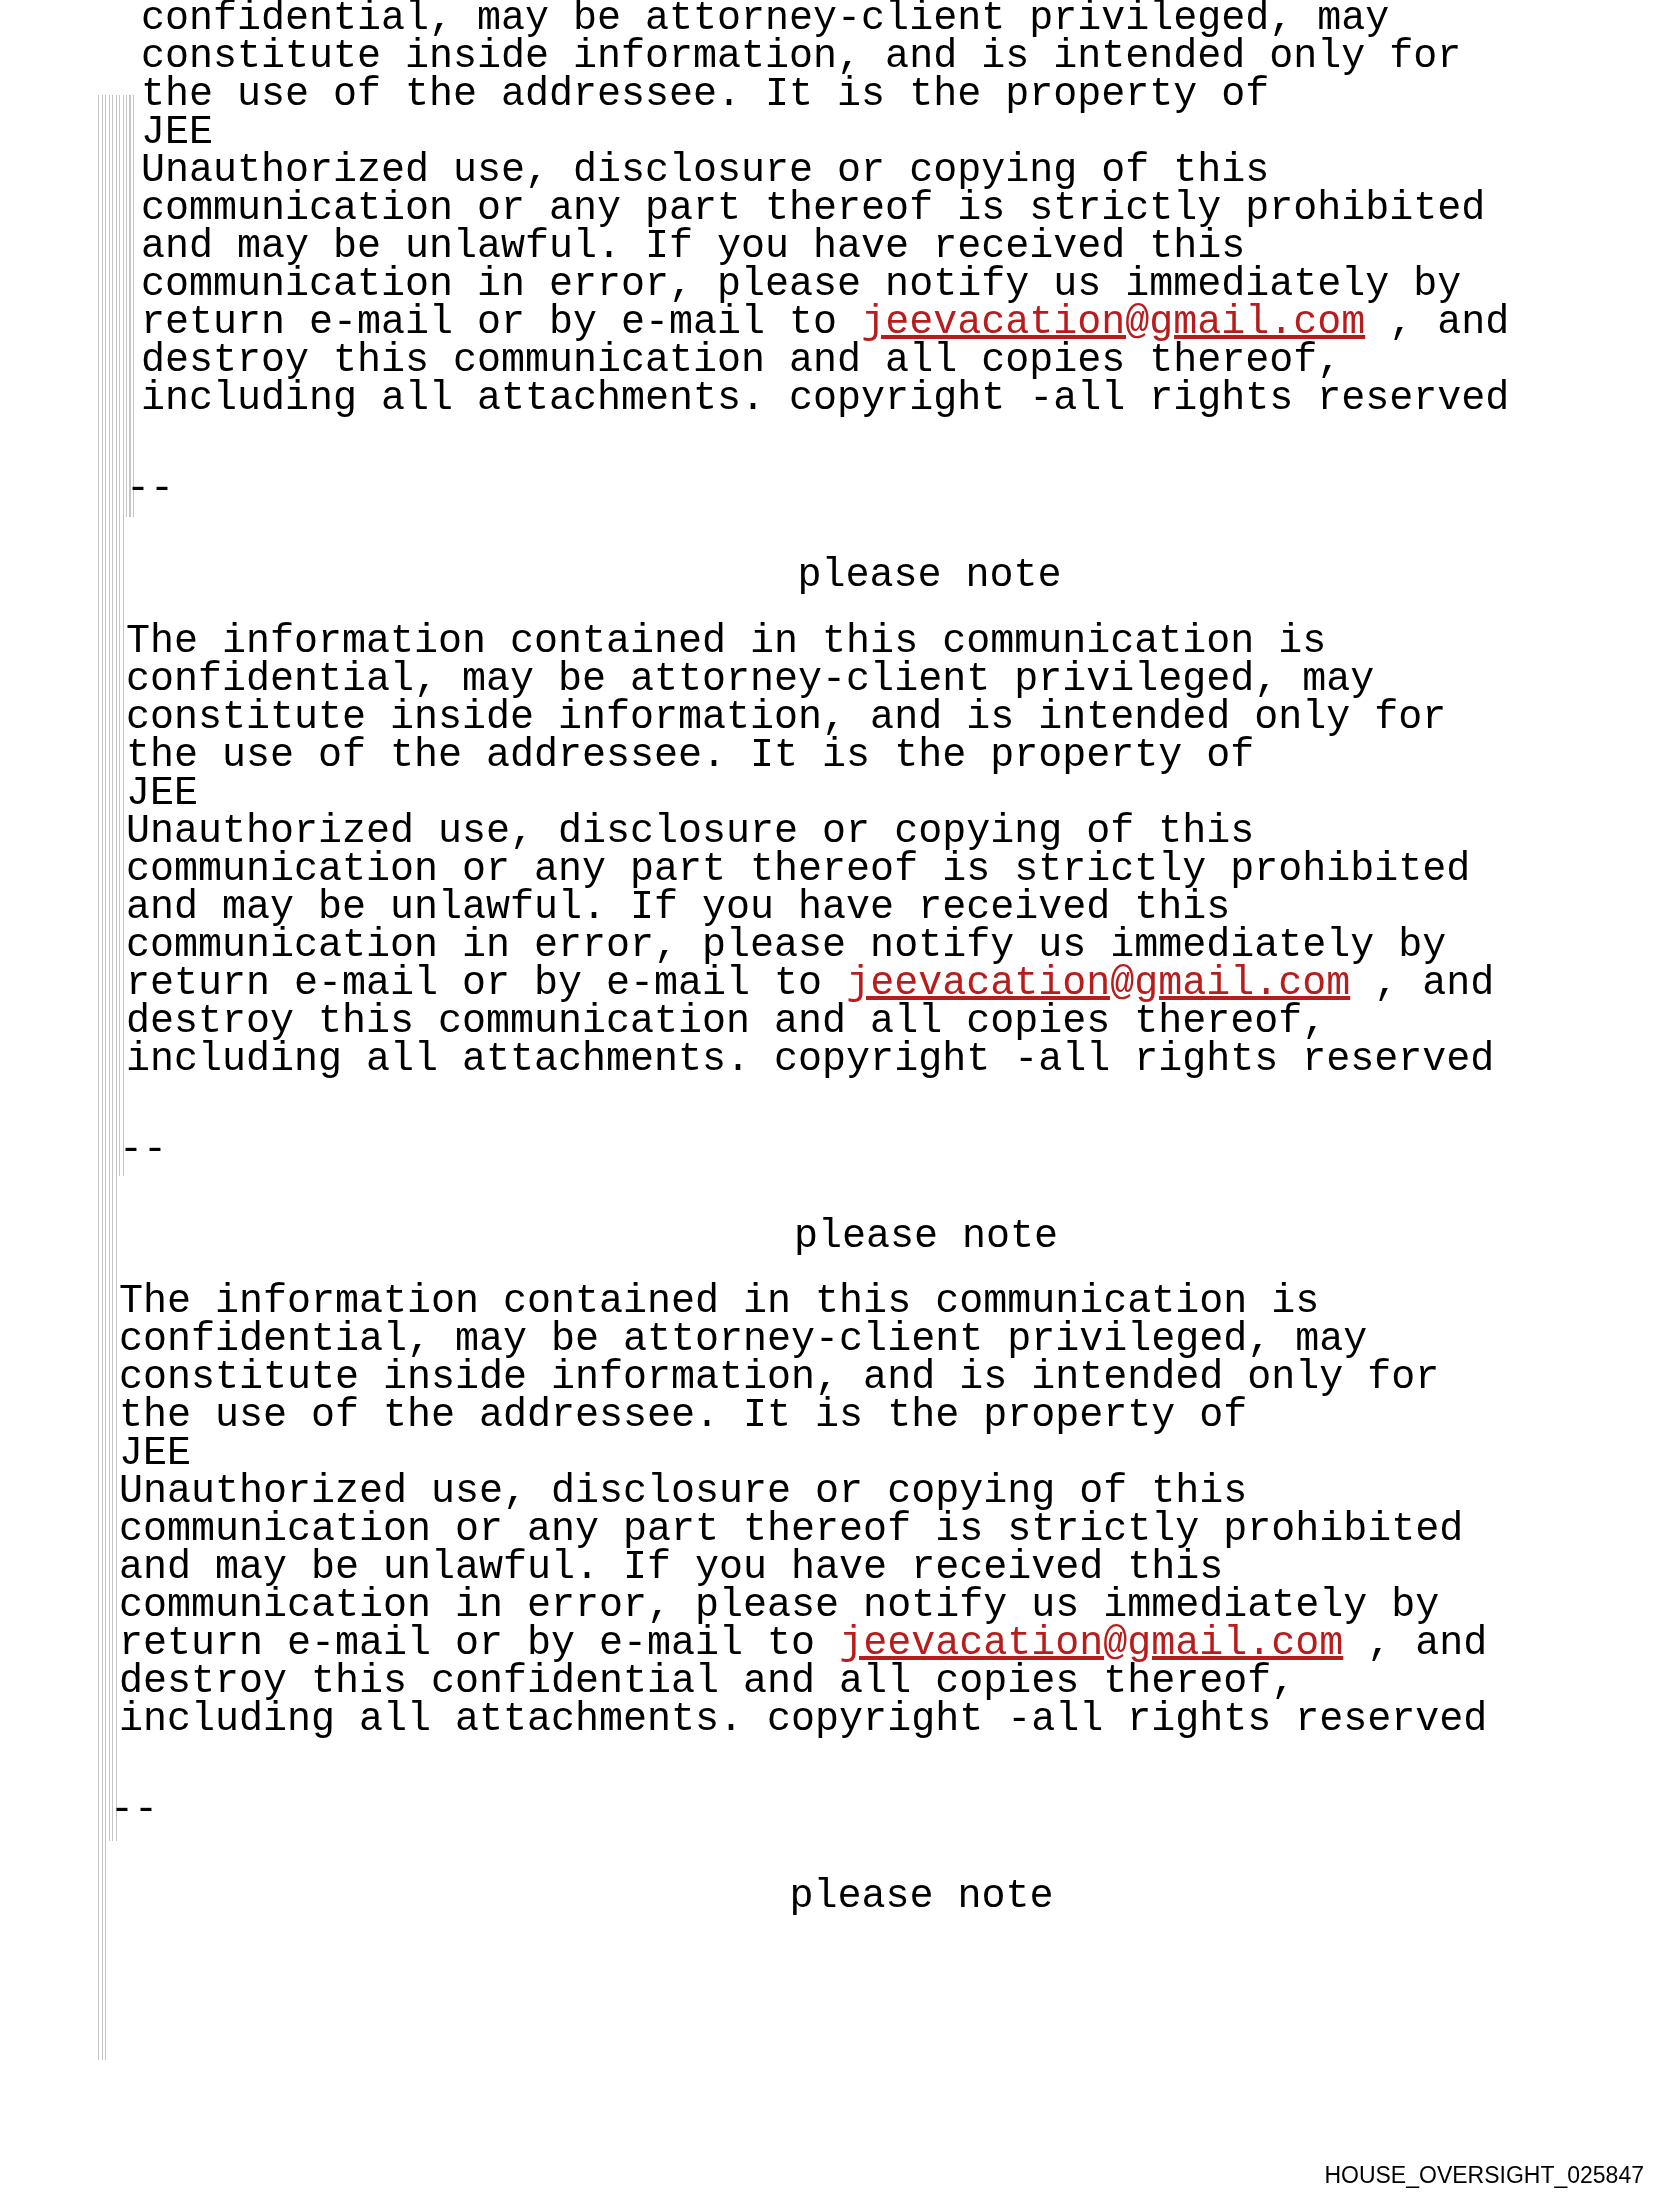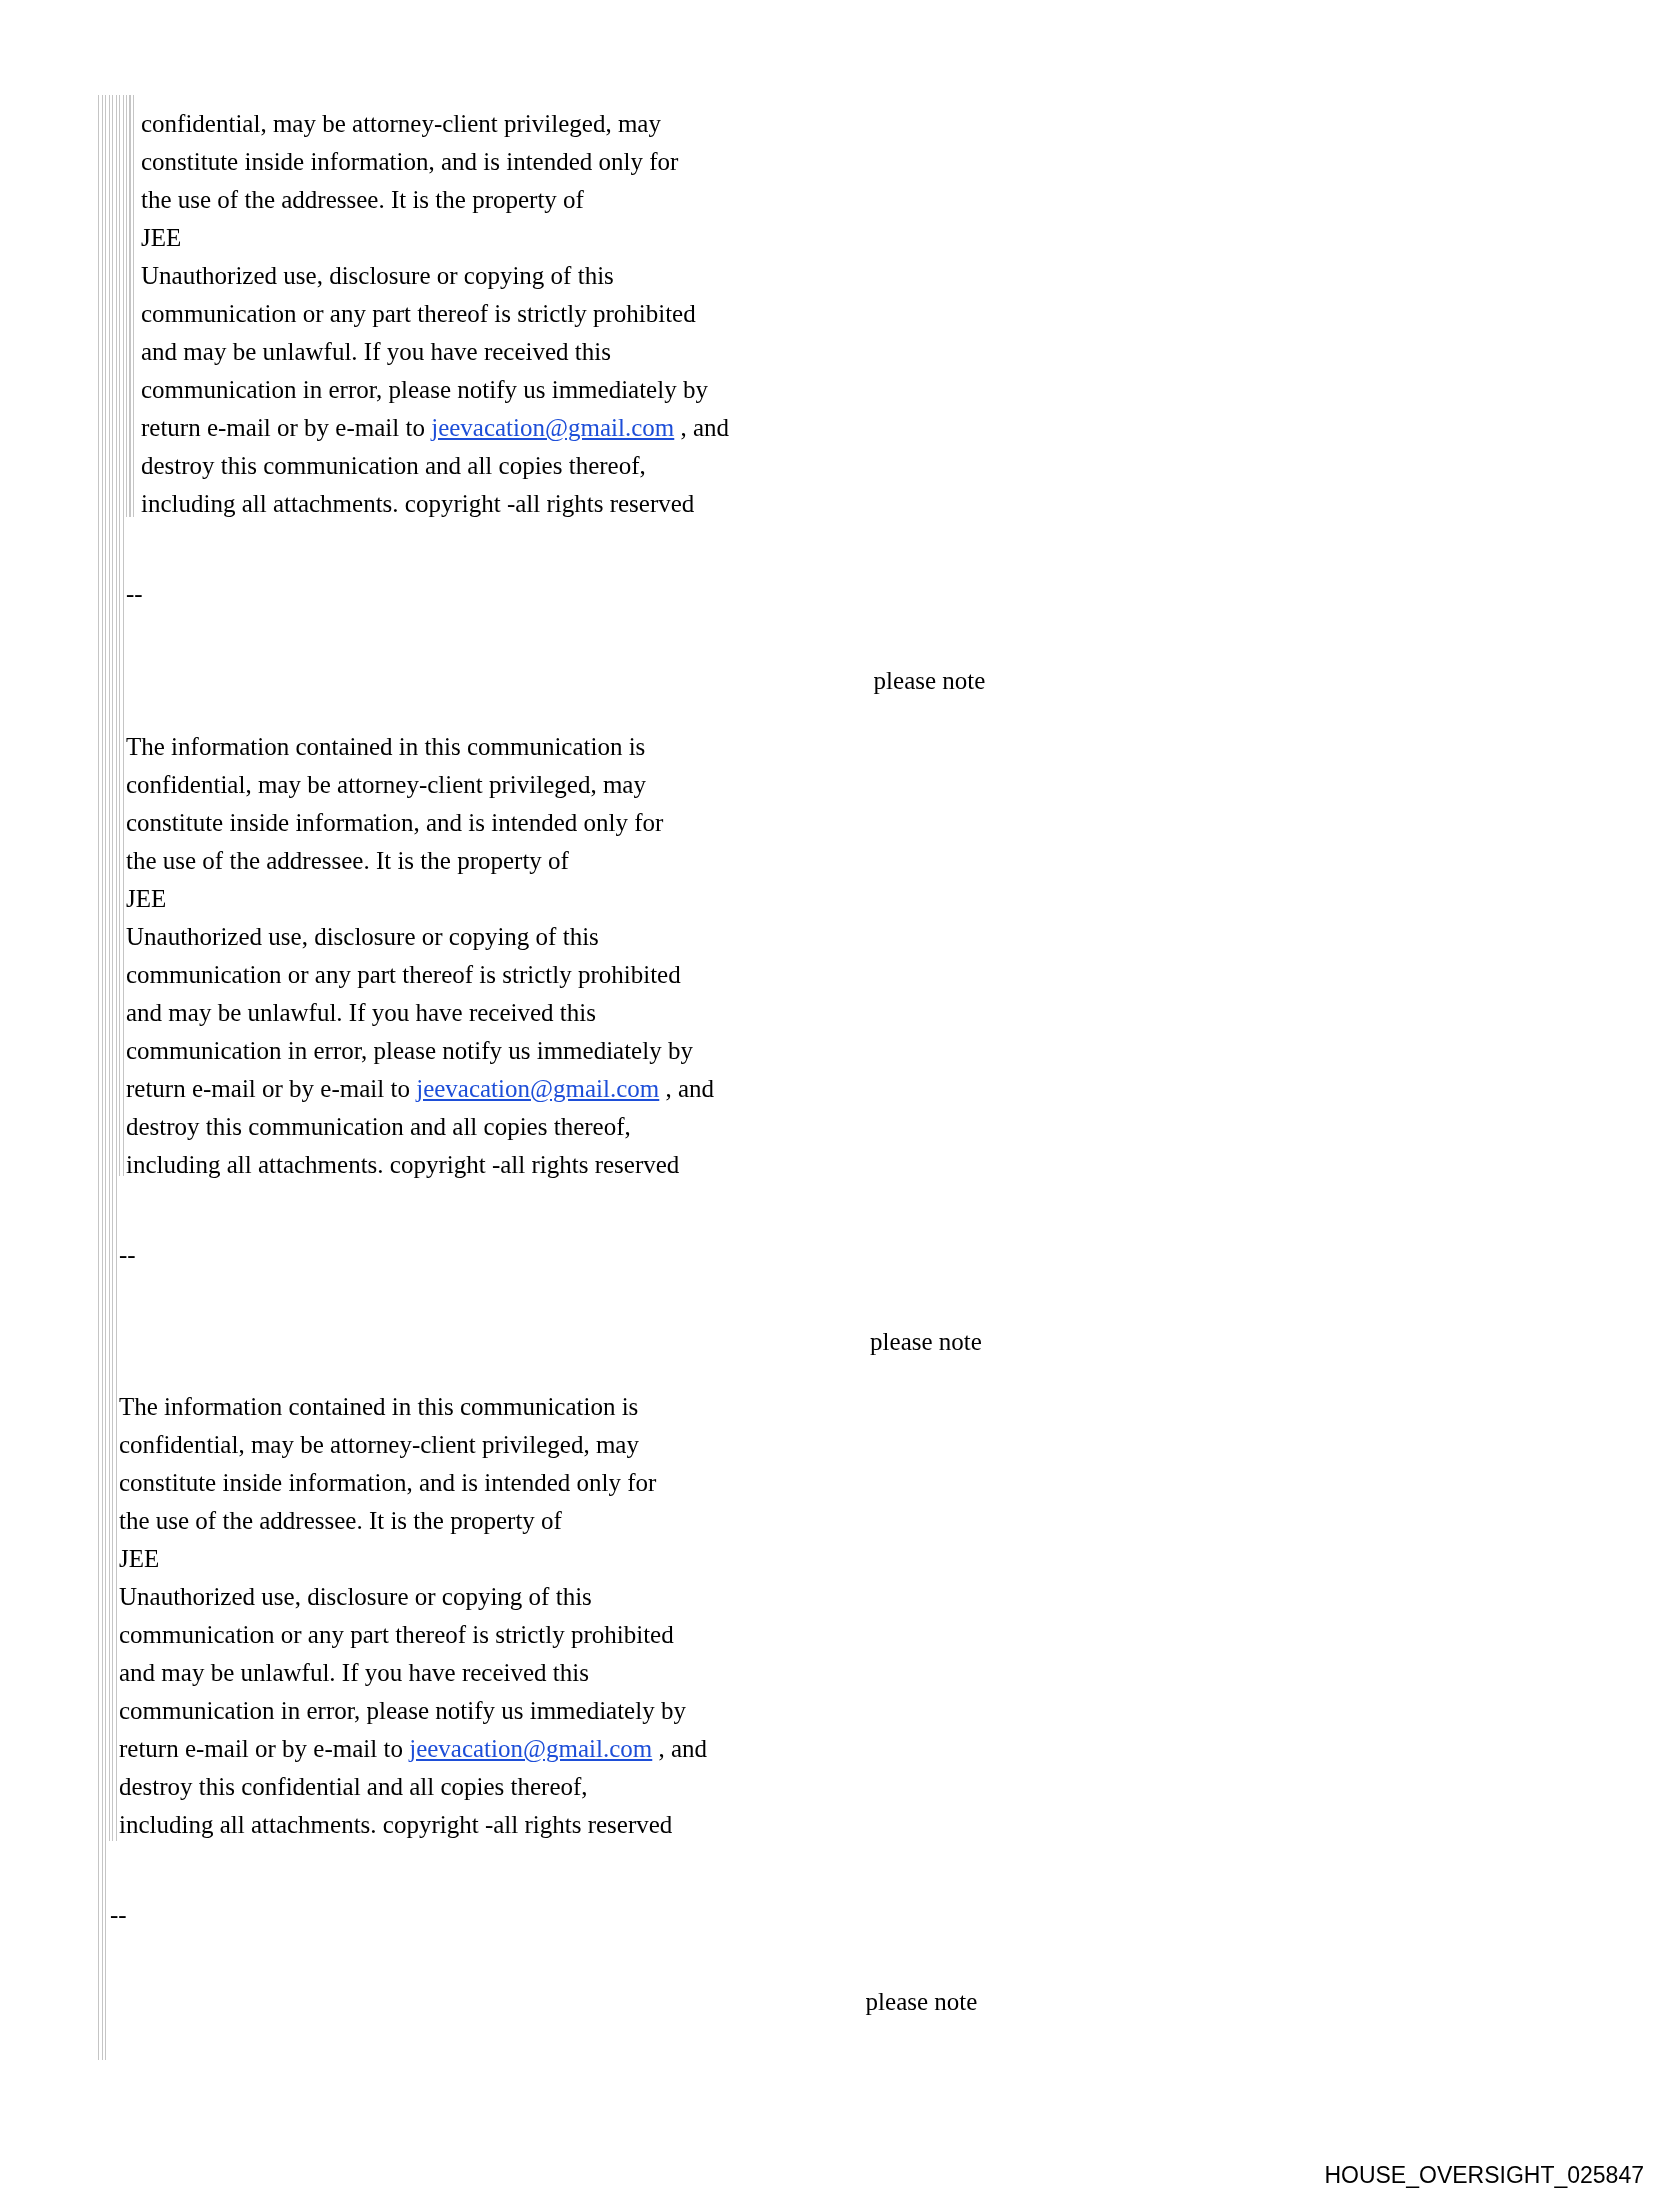--- a/index.html
+++ b/index.html
@@ -28,23 +28,23 @@
   .bars-1 { top: 95px;  height: 422px;  width: 37px; }
   .bars-2 { top: 517px;  height: 659px; width: 27px; }
   .bars-3 { top: 1176px; height: 665px; width: 19px; }
   .bars-4 { top: 1841px; height: 219px;  width: 9.2px; }
 
   .content {
     position: absolute;
     left: 0;
     top: 0;
     right: 0;
-    padding-top: 105px;
-    font-size: 25px;
+    font-size: 40px;
     line-height: 38px;
+    font-family: Liberation Mono, monospace;
   }
   .para {
     white-space: pre-line;
     margin: 0;
   }
   .p1 { margin-left: 141px; }
   .p2 { margin-left: 126px; }
   .p3 { margin-left: 119px; }
 
   .sep { margin: 52px 0 0 0; }
@@ -53,21 +53,21 @@
   .sep.s4 { margin-left: 110px; }
 
   .note { margin: 49px 0 0 0; text-align: center; }
   .note.n2 { margin-left: 190px; }
   .note.n3 { margin-left: 183px; }
   .note.n4 { margin-left: 174px; }
 
   .after-note { margin-top: 27.5px; }
 
   .email-link {
-    color: #1d4ed8;
+    color: #b91c1c;
     text-decoration: underline;
     cursor: pointer;
     margin-top: 28px;
   }
 
   .bates {
     position: absolute;
     right: 25px;
     top: 2160px;
     font-family: "Liberation Sans", sans-serif;

